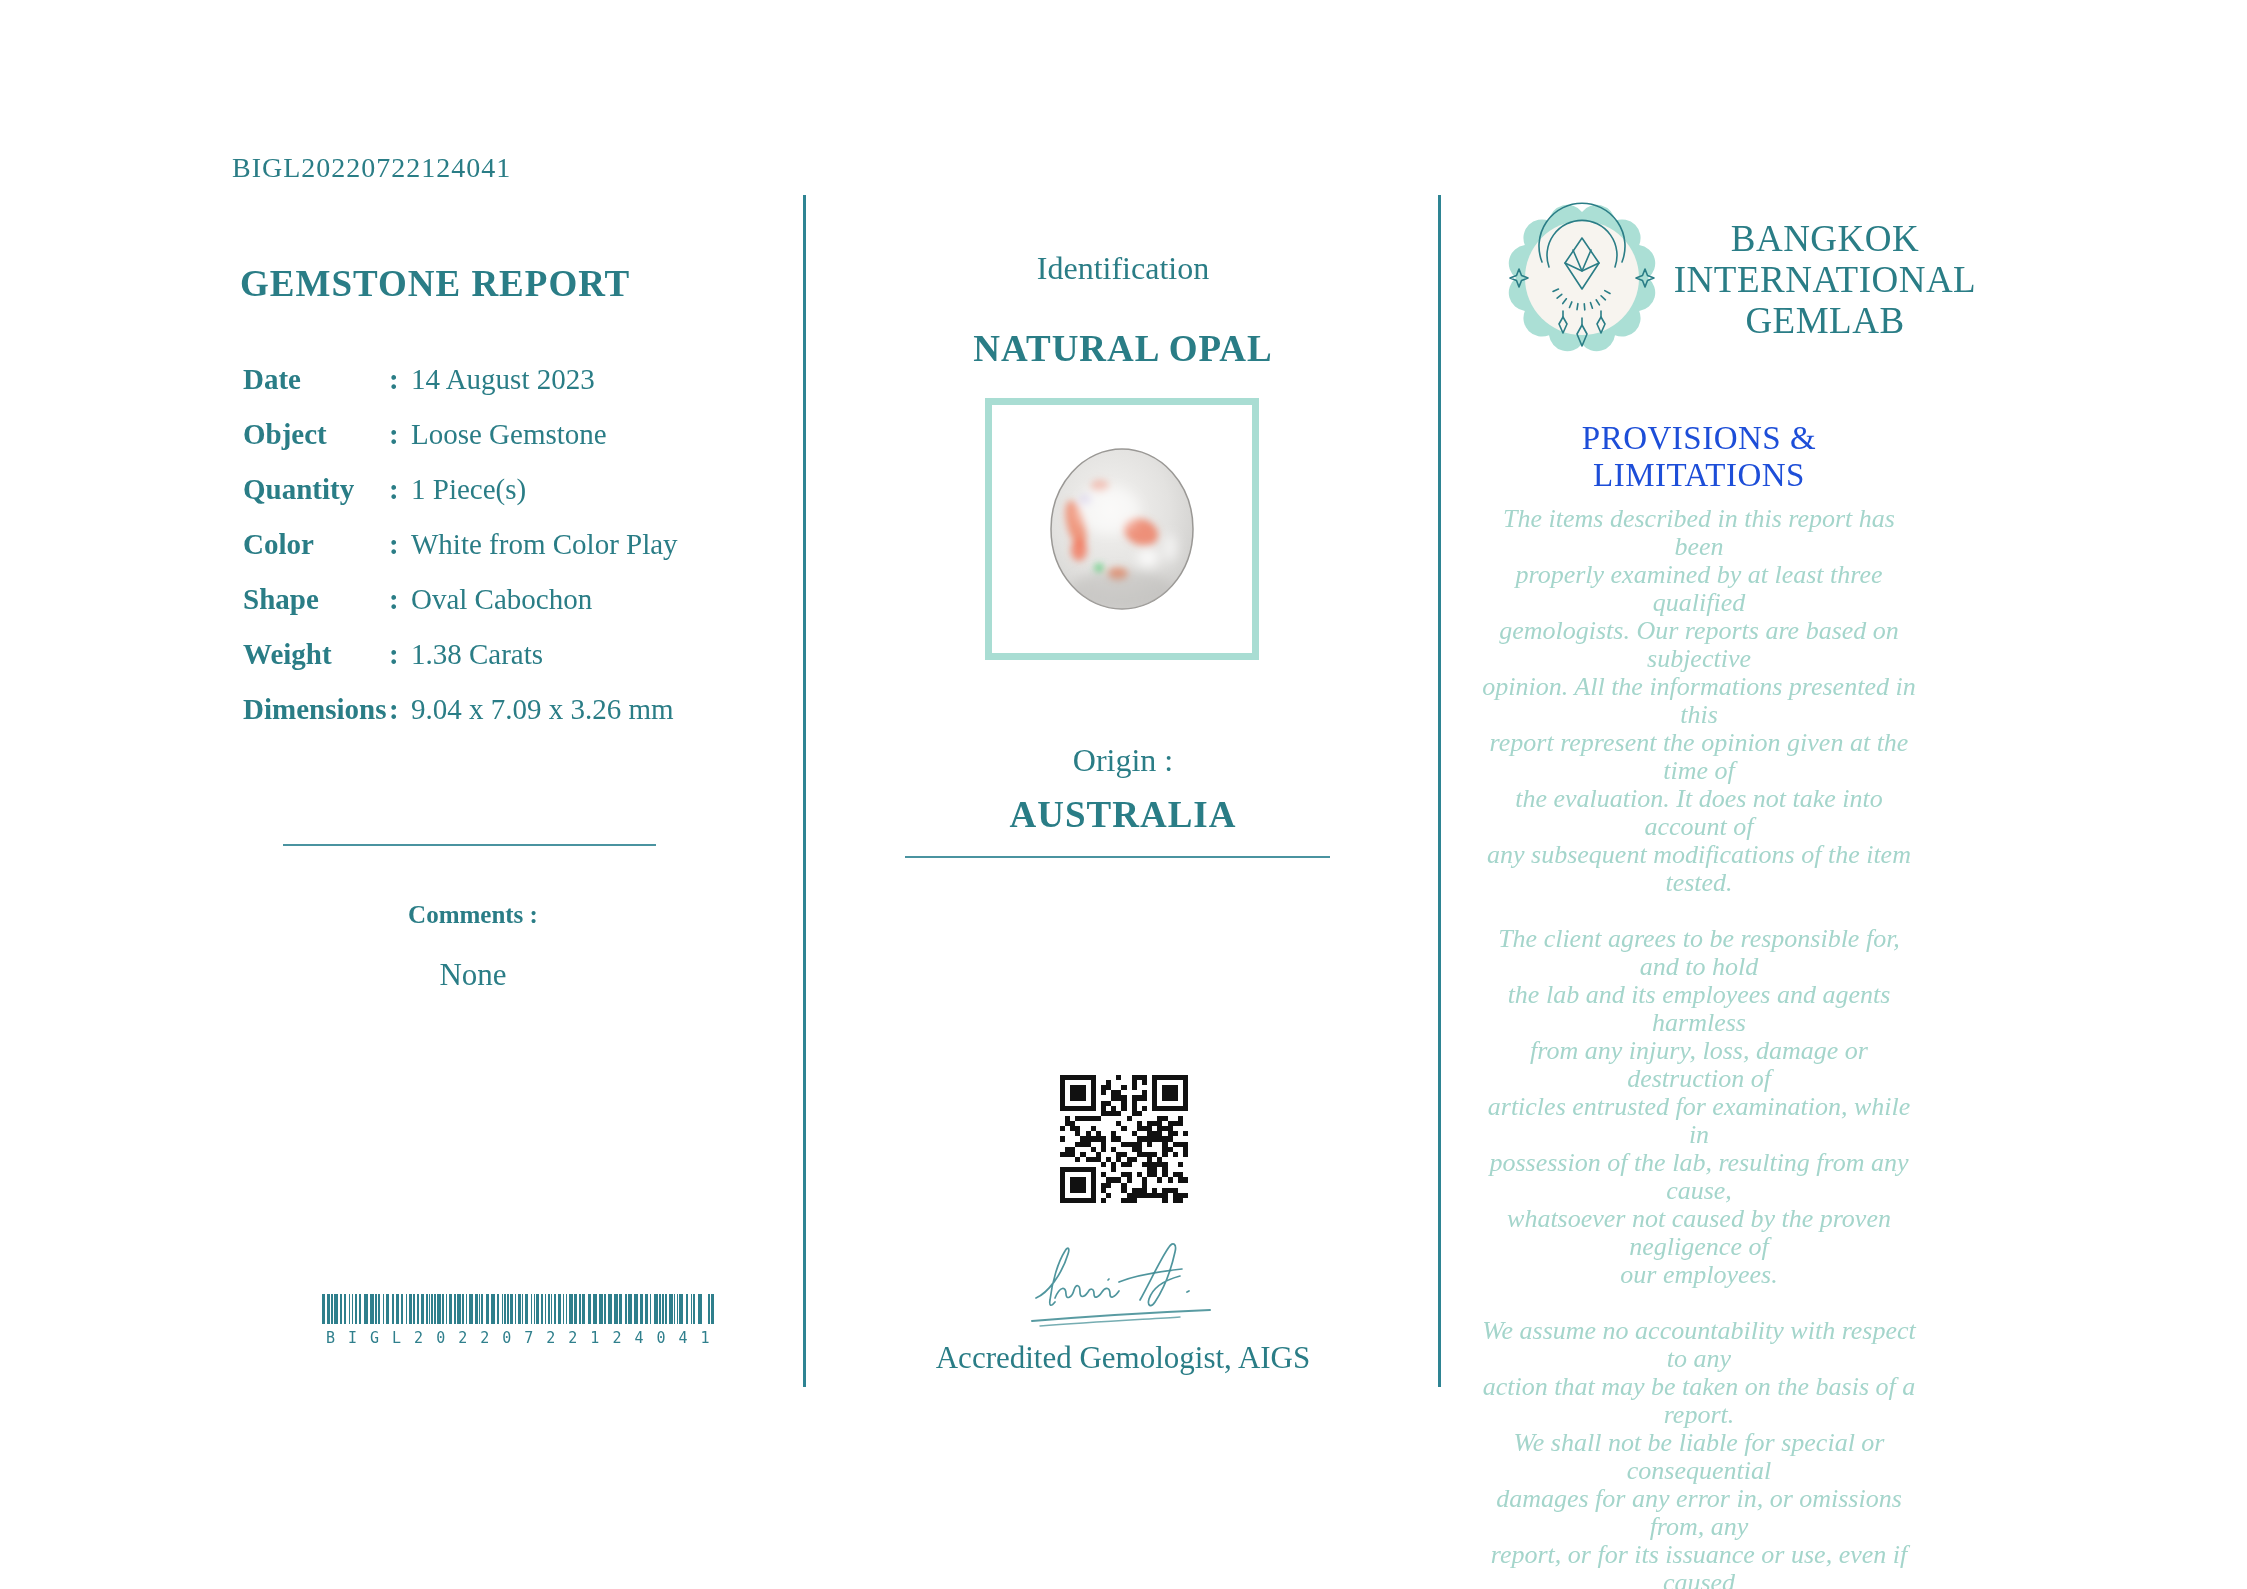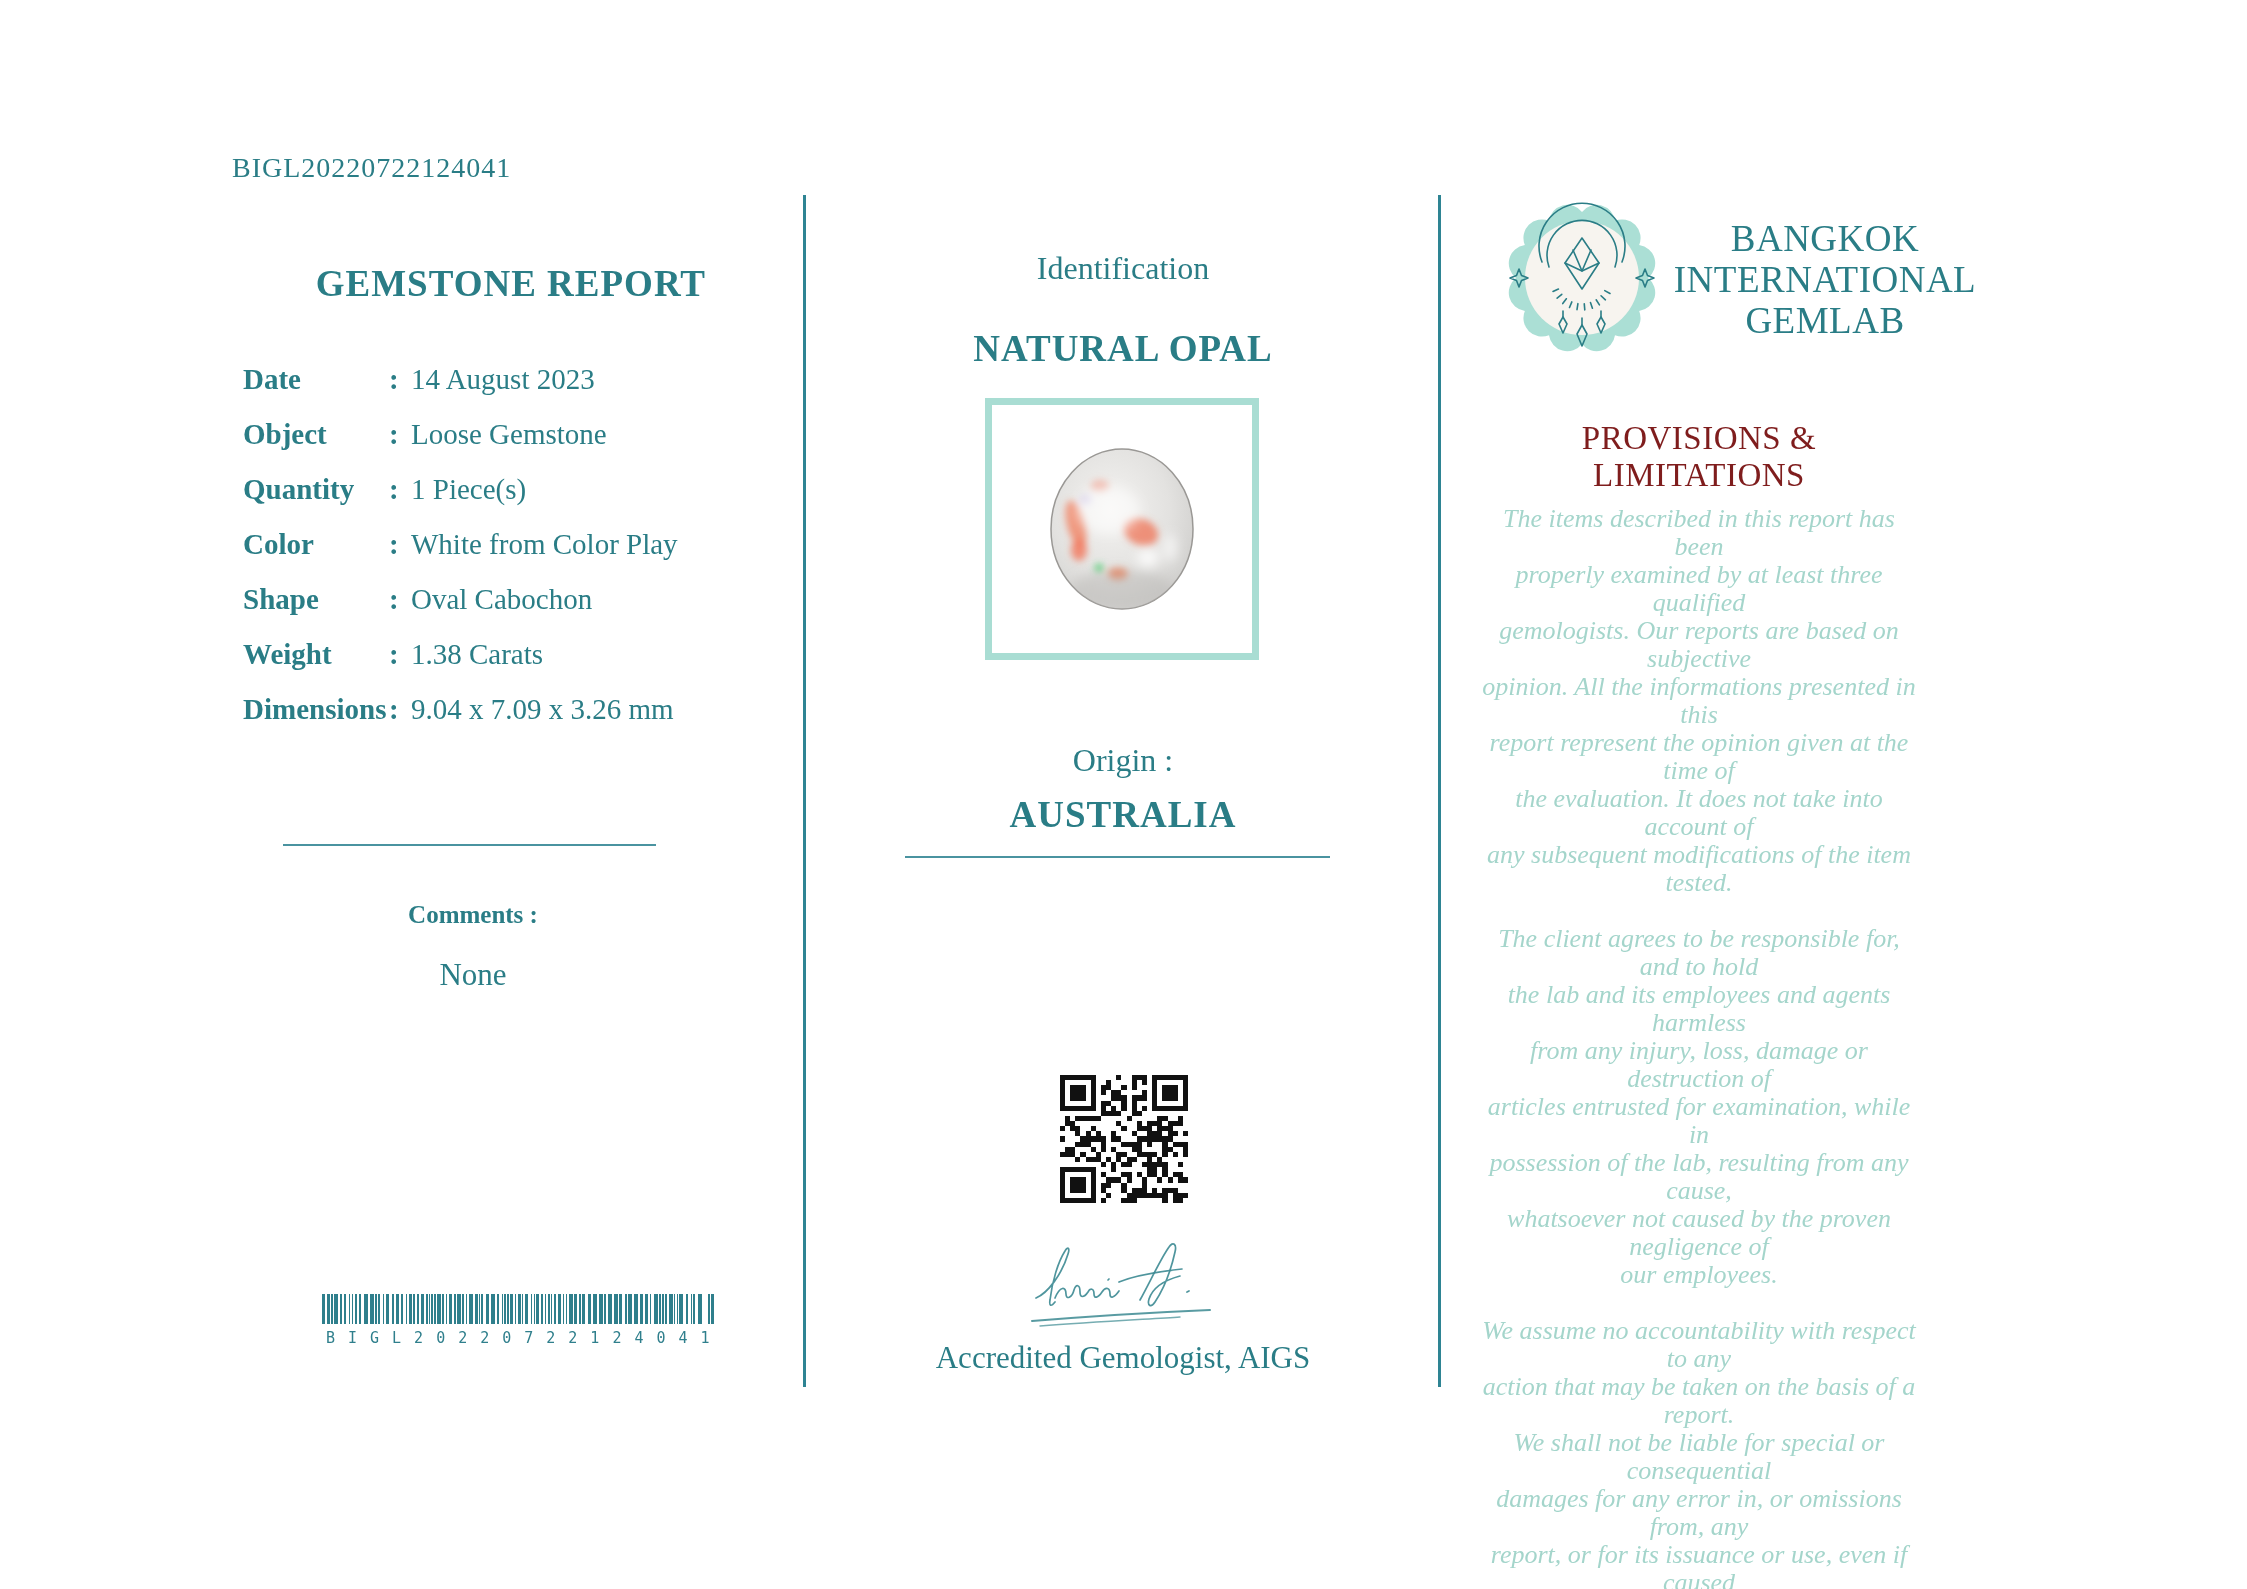--- a/index.html
+++ b/index.html
@@ -3,21 +3,21 @@
 <meta charset="utf-8">
 <style>
   html,body{margin:0;padding:0;background:#ffffff;}
   .page{
     position:relative;width:2247px;height:1589px;background:#ffffff;overflow:hidden;
     font-family:"Liberation Serif","DejaVu Serif",serif;color:#2a7d86;
   }
   .abs{position:absolute;}
   
   .report-number{left:232px;top:152px;font-size:28px;letter-spacing:1px;}
-  .report-title{left:240px;top:262px;width:466px;text-align:right;font-size:37px;font-weight:bold;letter-spacing:1px;}
+  .report-title{left:240px;top:262px;width:466px;text-align:left;font-size:37px;font-weight:bold;letter-spacing:1px;}
   .fields{left:243px;top:364px;width:490px;}
   .frow{display:flex;margin-bottom:24px;font-size:29px;line-height:31px;}
   .flabel{flex:0 0 146px;font-weight:bold;}
   .fcolon{flex:0 0 22px;font-weight:bold;}
   .fvalue{flex:1;}
   .left-divider{left:283px;top:844px;width:373px;height:2px;background:#4a93a0;}
   .comments-label{left:240px;top:901px;width:466px;text-align:center;font-size:25px;font-weight:bold;}
   .comments-value{left:240px;top:957px;width:466px;text-align:center;font-size:31px;}
   .barcode-wrap{left:322px;top:1294px;width:392px;}
   .barcode-text{font-family:"DejaVu Sans Mono",monospace;font-size:15px;letter-spacing:13px;color:#2f7f8c;margin-top:1px;white-space:nowrap;padding-left:4px;}
@@ -33,21 +33,21 @@
   .gem-frame svg{position:absolute;left:50%;top:50%;transform:translate(-50%,-50%);}
   .origin-label{top:742px;font-size:32px;}
   .origin-value{top:793px;font-size:37px;font-weight:bold;letter-spacing:1px;}
   .mid-divider{left:905px;top:856px;width:425px;height:2px;background:#4a93a0;}
   .qr-wrap{left:1060px;top:1075px;width:128px;height:128px;}
   .sig-wrap{left:1022px;top:1236px;width:202px;height:104px;}
   .signer-title{top:1340px;font-size:31px;}
   
   .logo-wrap{left:1503px;top:199px;width:158px;height:158px;}
   .lab-name{left:1657px;top:218px;width:336px;text-align:center;font-size:37px;line-height:41px;white-space:pre-line;letter-spacing:0.5px;}
-  .prov-heading{left:1478px;top:420px;width:442px;text-align:center;font-size:33px;color:#7f1d1d;letter-spacing:0.5px;}
+  .prov-heading{left:1478px;top:420px;width:442px;text-align:center;font-size:33px;color:#1d4ed8;letter-spacing:0.5px;}
   .provisions{left:1476px;top:505px;width:446px;text-align:center;font-style:italic;font-size:26px;line-height:28px;color:#a4d5cb;}
   .provisions p{margin:0 0 28px 0;white-space:pre-line;}
 </style>
 </head>
 <body>
 
 <div class="page">
 
   <div class="abs report-number">BIGL20220722124041</div>
   <div class="abs report-title">GEMSTONE REPORT</div>

